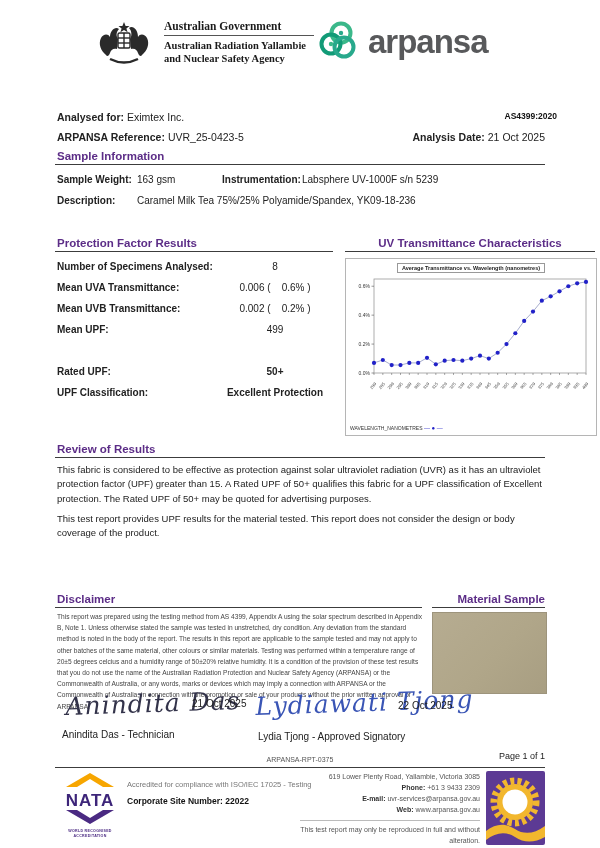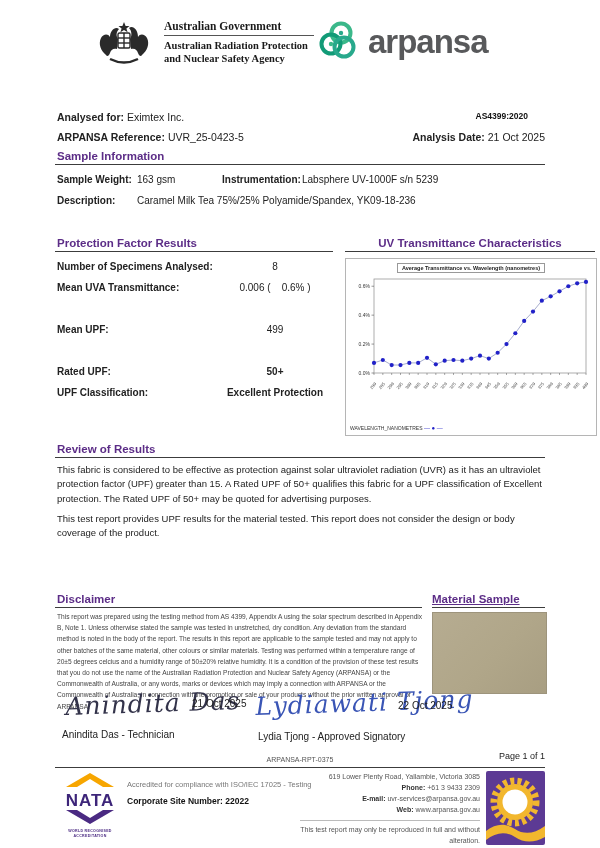--- a/index.html
+++ b/index.html
@@ -68,41 +68,41 @@
     </g>
     <polygon points="32,9 33.6,13 37.5,13 34.4,15.4 35.6,19.2 32,16.9 28.4,19.2 29.6,15.4 26.5,13 30.4,13" fill="#2a2a2a"></polygon>
     <path d="M14,42 C9,38 6,31 9,25 C11,21 16,20 18,24 C18,18 23,13 27,16 C24,19 24,23 26,26 L25,36 C21,35 19,37 18,40 C17,43 15,44 14,42 Z" fill="#2a2a2a"></path>
     <path d="M50,42 C55,38 58,31 55,25 C53,21 48,20 46,24 C46,17 41,12 37,15 C40,18 40,23 38,26 L39,36 C43,35 45,37 46,40 C47,43 49,44 50,42 Z" fill="#2a2a2a"></path>
     <path d="M18,46 Q32,53 46,46" stroke="#2a2a2a" stroke-width="2.4" fill="none"></path>
   </svg>
 
   <div class="abs gov-text" style="left:164px;top:20px;">
     <div class="gov-line1">Australian Government</div>
     <div class="gov-divider"></div>
-    <div class="gov-line2">Australian Radiation Protection</div>
+    <div class="gov-line2">Australian Radiation Yallambie</div>
     <div class="gov-line3">and Nuclear Safety Agency</div>
   </div>
 
   <div class="abs" style="left:316px;top:19px;display:flex;align-items:center;gap:6px;">
     <svg width="46" height="46" viewBox="0 0 46 46">
       <circle cx="25" cy="14" r="9.5" fill="none" stroke="#3bb88a" stroke-width="4"></circle>
       <circle cx="15" cy="25" r="9.5" fill="none" stroke="#129b77" stroke-width="4"></circle>
       <circle cx="28" cy="28" r="9.5" fill="none" stroke="#28a98c" stroke-width="4"></circle>
       <circle cx="25" cy="14" r="2.2" fill="#28a98c"></circle>
       <circle cx="15" cy="25" r="2.2" fill="#3bb88a"></circle>
     </svg>
     <span class="arpansa-wordmark">arpansa</span>
   </div>
 
 
   <div class="abs meta" style="left:57px;top:111px;">
     <span class="b">Analysed for:</span>
     <span>Eximtex Inc.</span>
   </div>
-  <div class="abs std-tag" style="right:72px;top:111px;">AS4399:2020</div>
+  <div class="abs std-tag" style="right:43px;top:111px;">AS4399:2020</div>
 
   <div class="abs meta" style="left:57px;top:131px;">
     <span class="b">ARPANSA Reference:</span>
     <span>UVR_25-0423-5</span>
   </div>
   <div class="abs meta" style="right:55px;top:131px;">
     <span class="b">Analysis Date:</span>
     <span>21 Oct 2025</span>
   </div>
 
@@ -119,20 +119,24 @@
   <div class="abs sec-head" style="left:57px;top:237px;">Protection Factor Results</div>
   <div class="abs rule" style="left:55px;top:251px;width:278px;"></div>
 
   <div class="res-row" style="top:258px;">
     <span class="res-label">Number of Specimens Analysed:</span>
     <span class="res-value">8</span>
   </div>
   <div class="res-row" style="top:279px;">
     <span class="res-label">Mean UVA Transmittance:</span>
     <span class="res-value">0.006 (    0.6% )</span>
+  </div>
+  <div class="res-row" style="top:300px;">
+    <span class="res-label">Mean UVB Transmittance:</span>
+    <span class="res-value">0.002 (    0.2% )</span>
   </div>
   <div class="res-row" style="top:321px;">
     <span class="res-label">Mean UPF:</span>
     <span class="res-value">499</span>
   </div>
   <div class="res-row" style="top:363px;">
     <span class="res-label">Rated UPF:</span>
     <span class="res-value b">50+</span>
   </div>
   <div class="res-row" style="top:384px;">
@@ -240,21 +244,21 @@
 
   <div class="abs sec-head" style="left:57px;top:443px;">Review of Results</div>
   <div class="abs rule" style="left:55px;top:457px;width:490px;"></div>
   <div class="abs para" style="left:57px;top:463px;">This fabric is considered to be effective as protection against solar ultraviolet radiation (UVR) as it has an ultraviolet protection factor (UPF) greater than 15. A Rated UPF of 50+ qualifies this fabric for a UPF classification of Excellent protection. The Rated UPF of 50+ may be quoted for advertising purposes.</div>
   <div class="abs para" style="left:57px;top:512px;">This test report provides UPF results for the material tested. This report does not consider the design or body coverage of the product.</div>
 
   <div class="abs sec-head" style="left:57px;top:593px;">Disclaimer</div>
   <div class="abs rule" style="left:55px;top:607px;width:367px;"></div>
   <div class="abs disc-text" style="left:57px;top:611px;">This report was prepared using the testing method from AS 4399, Appendix A using the solar spectrum described in Appendix B, Note 1. Unless otherwise stated the sample was tested in unstretched, dry condition. Any deviation from the standard method is noted in the body of the report. The results in this report are applicable to the sample tested and may not apply to other batches of the same material, other colours or similar materials. Testing was performed within a temperature range of 20±5 degrees celcius and a humidity range of 50±20% relative humidity. It is a condition of the provision of these test results that you do not use the name of the Australian Radiation Protection and Nuclear Safety Agency (ARPANSA) or the Commonwealth of Australia, or any words, marks or devices which may imply a connection with ARPANSA or the Commonwealth of Australia, in connection with the promotion or sale of your products without the prior written approval of ARPANSA.</div>
 
-  <div class="abs sec-head" style="left:432px;top:593px;width:113px;text-align:left;text-decoration:underline;">Material Sample</div>
+  <div class="abs sec-head" style="left:432px;top:593px;width:113px;text-align:right;">Material Sample</div>
   <div class="abs rule" style="left:432px;top:607px;width:113px;"></div>
   <div class="swatch"></div>
 
   <div class="abs sig-script" style="left: 66px; top: 692px; color: rgb(51, 51, 74);">Anindita Das</div>
   <div class="abs sig-date" style="left:192px;top:698px;">21 Oct 2025</div>
   <div class="abs sig-name" style="left:62px;top:729px;">Anindita Das - Technician</div>
 
   <div class="abs sig-script" style="left: 256px; top: 692px; color: rgb(58, 85, 181);">Lydiawati Tjong</div>
   <div class="abs sig-date" style="left:398px;top:700px;">22 Oct 2025</div>
   <div class="abs sig-name" style="left:258px;top:731px;">Lydia Tjong - Approved Signatory</div>

